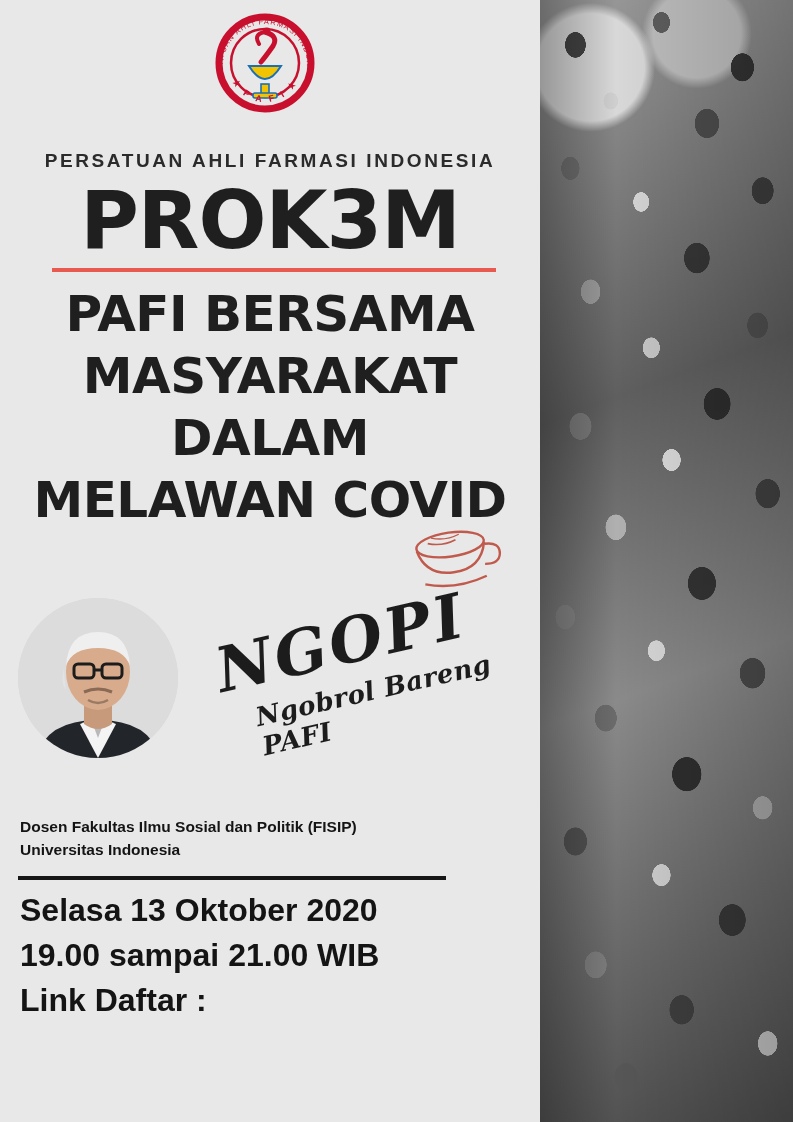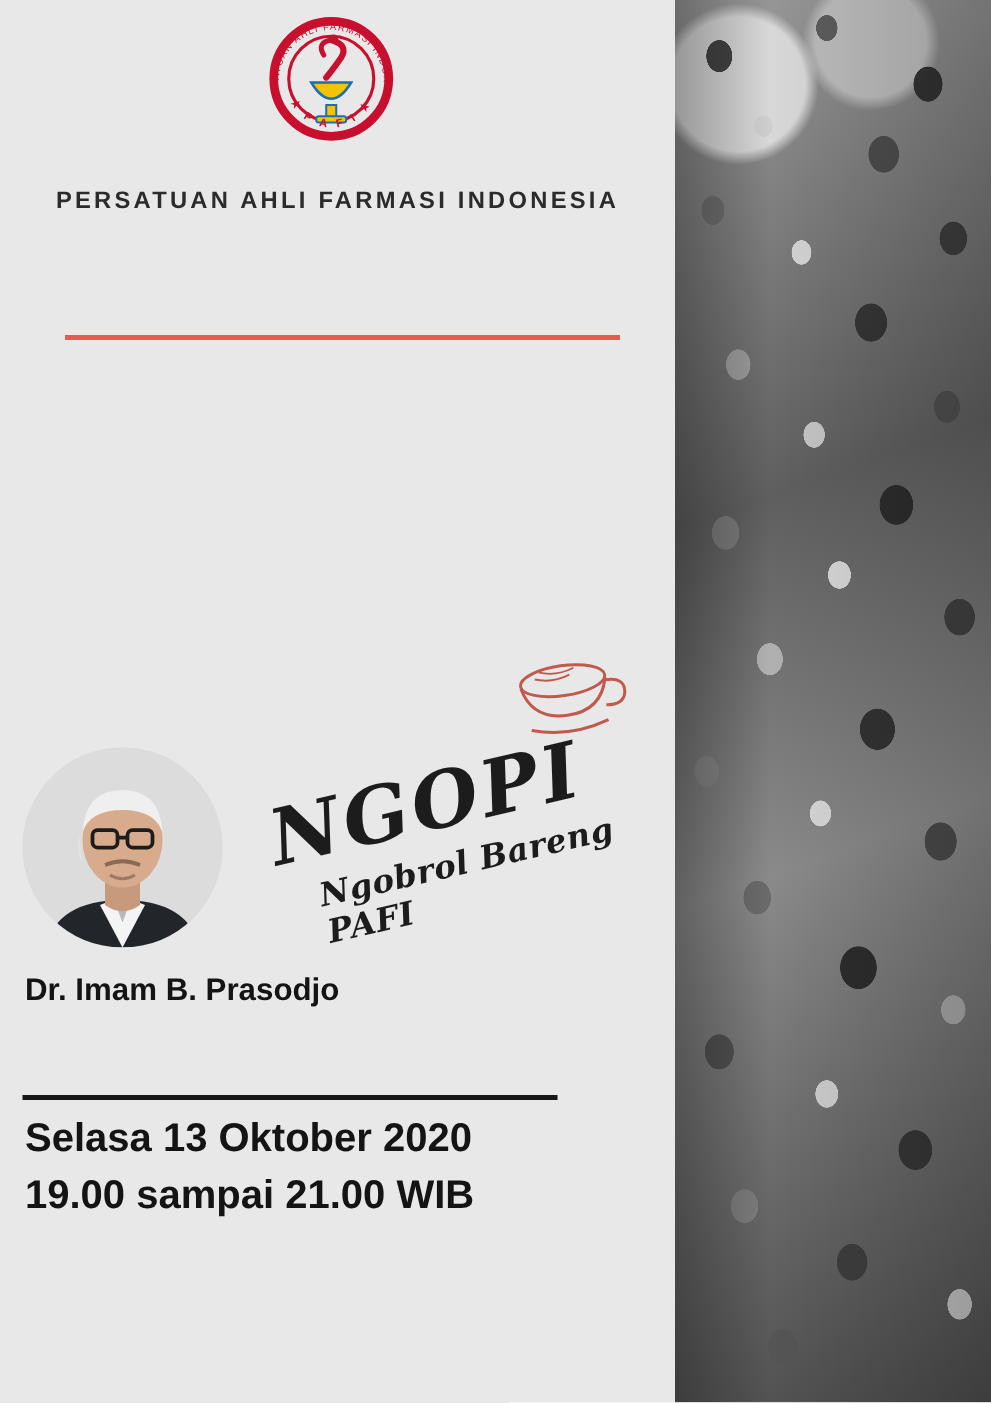--- a/index.html
+++ b/index.html
@@ -251,23 +251,29 @@
         <textPath href="#arcTop" startOffset="50%" text-anchor="middle">PERSATUAN AHLI FARMASI INDONESIA</textPath>
       </text>
       <text font-size="9" font-weight="bold" font-family="Liberation Sans, sans-serif" fill="#c8102e" letter-spacing="3">
         <textPath href="#arcBottom" startOffset="50%" text-anchor="middle">★ P A F I ★</textPath>
       </text>
     </svg>
   </div>
 
   <div class="org-name">PERSATUAN AHLI FARMASI INDONESIA</div>
 
+  <div class="headline">PROK3M</div>
 
   <div class="rule"></div>
 
+  <div class="subhead">
+    <div>PAFI BERSAMA</div>
+    <div>MASYARAKAT DALAM</div>
+    <div>MELAWAN COVID</div>
+  </div>
 
   <div class="cup">
     <svg viewBox="0 0 110 80" width="110" height="80" aria-hidden="true">
       <ellipse cx="52" cy="26" rx="34" ry="12" fill="none" stroke="#c05a4c" stroke-width="2.4"></ellipse>
       <path d="M 18 28 q 6 26 34 26 q 28 0 34 -26" fill="none" stroke="#c05a4c" stroke-width="2.4"></path>
       <path d="M 86 30 q 16 0 14 12 q -2 10 -16 8" fill="none" stroke="#c05a4c" stroke-width="2.4"></path>
       <path d="M 22 62 q 30 10 62 0" fill="none" stroke="#c05a4c" stroke-width="2.4"></path>
       <path d="M 30 22 q 14 5 28 0" fill="none" stroke="#c05a4c" stroke-width="1.6"></path>
       <path d="M 34 17 q 14 5 28 0" fill="none" stroke="#c05a4c" stroke-width="1.4"></path>
     </svg>
@@ -295,24 +301,26 @@
 
       <rect x="56" y="66" width="20" height="14" rx="4" fill="none" stroke="#1c1c1c" stroke-width="3"></rect>
       <rect x="84" y="66" width="20" height="14" rx="4" fill="none" stroke="#1c1c1c" stroke-width="3"></rect>
       <line x1="76" y1="72" x2="84" y2="72" stroke="#1c1c1c" stroke-width="3"></line>
 
       <path d="M 66 94 q 14 -6 28 0" stroke="#8a6a55" stroke-width="3" fill="none"></path>
       <path d="M 70 102 q 10 6 20 0" stroke="#9b7a63" stroke-width="2.5" fill="none"></path>
     </svg>
   </div>
 
-  <div class="speaker-name">Dr. Imam B. Prasodjo</div>
   <div class="speaker-role">
+    <div>Dosen Fakultas Ilmu Sosial dan Politik (FISIP)</div>
+    <div>Universitas Indonesia</div>
   </div>
 
   <div class="divider"></div>
 
   <div class="details">
     <div>Selasa 13 Oktober 2020</div>
     <div>19.00 sampai 21.00 WIB</div>
+    <div>Link Daftar :</div>
   </div>
 
 </div>
 
 </body></html>

